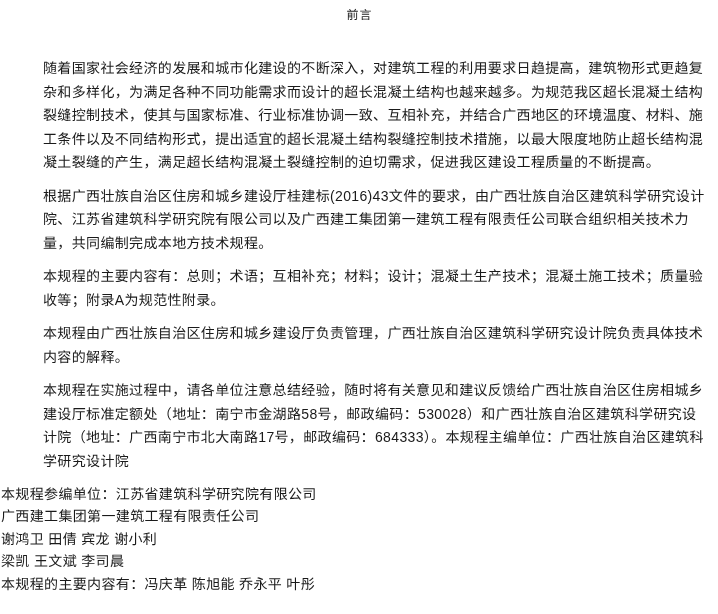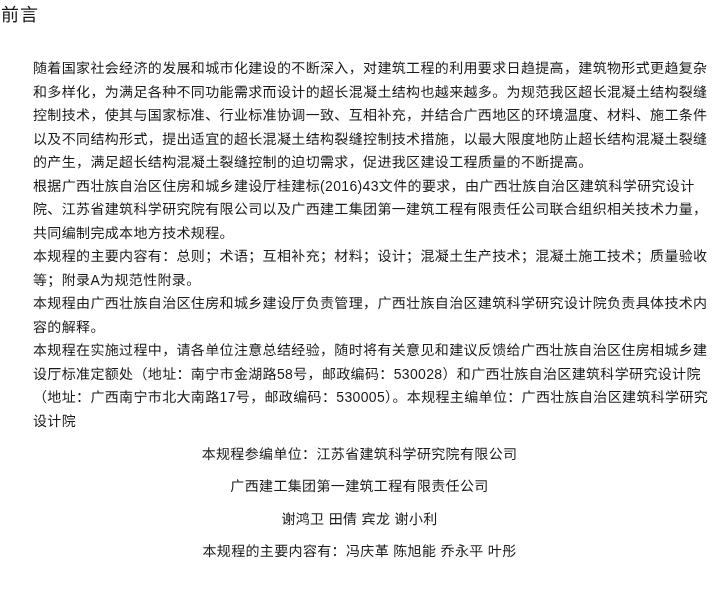--- a/index.html
+++ b/index.html
@@ -14,70 +14,70 @@
       font-family: "Liberation Sans", "DejaVu Sans", sans-serif;
       color: #1a1a1a;
     }
     .page {
       width: 718px;
       height: 614px;
       box-sizing: border-box;
       padding: 0 0 0 1px;
     }
     .doc-title {
-      font-size: 18px;
+      font-size: 12px;
       font-weight: normal;
-      text-align: left;
+      text-align: center;
       margin: 8px 0 34px 0;
       line-height: 15px;
       letter-spacing: 1px;
     }
     .body-text {
       font-size: 14px;
       letter-spacing: 0.35px;
       word-break: break-all;
       overflow-wrap: break-word;
     }
     p.para {
-      margin: 0;
+      margin: 10px;
       line-height: 23.5px;
       padding-left: 32px;
     }
     p.attr-line {
-      margin: 10px;
+      margin: 0;
       line-height: 22.4px;
-      text-align: center;
     }
   </style>
 </head>
 <body>
 
 <div class="page">
 
   <h1 class="doc-title">前言</h1>
 
   <div class="body-text">
 
     <p class="para">随着国家社会经济的发展和城市化建设的不断深入，对建筑工程的利用要求日趋提高，建筑物形式更趋复杂和多样化，为满足各种不同功能需求而设计的超长混凝土结构也越来越多。为规范我区超长混凝土结构裂缝控制技术，使其与国家标准、行业标准协调一致、互相补充，并结合广西地区的环境温度、材料、施工条件以及不同结构形式，提出适宜的超长混凝土结构裂缝控制技术措施，以最大限度地防止超长结构混凝土裂缝的产生，满足超长结构混凝土裂缝控制的迫切需求，促进我区建设工程质量的不断提高。</p>
 
     <p class="para">根据广西壮族自治区住房和城乡建设厅桂建标(2016)43文件的要求，由广西壮族自治区建筑科学研究设计院、江苏省建筑科学研究院有限公司以及广西建工集团第一建筑工程有限责任公司联合组织相关技术力量，共同编制完成本地方技术规程。</p>
 
     <p class="para">本规程的主要内容有：总则；术语；互相补充；材料；设计；混凝土生产技术；混凝土施工技术；质量验收等；附录A为规范性附录。</p>
 
     <p class="para">本规程由广西壮族自治区住房和城乡建设厅负责管理，广西壮族自治区建筑科学研究设计院负责具体技术内容的解释。</p>
 
-    <p class="para">本规程在实施过程中，请各单位注意总结经验，随时将有关意见和建议反馈给广西壮族自治区住房相城乡建设厅标准定额处（地址：南宁市金湖路58号，邮政编码：530028）和广西壮族自治区建筑科学研究设计院（地址：广西南宁市北大南路17号，邮政编码：530005）。本规程主编单位：广西壮族自治区建筑科学研究设计院</p>
+    <p class="para">本规程在实施过程中，请各单位注意总结经验，随时将有关意见和建议反馈给广西壮族自治区住房相城乡建设厅标准定额处（地址：南宁市金湖路58号，邮政编码：530028）和广西壮族自治区建筑科学研究设计院（地址：广西南宁市北大南路17号，邮政编码：684333）。本规程主编单位：广西壮族自治区建筑科学研究设计院</p>
 
     <p class="attr-line">本规程参编单位：江苏省建筑科学研究院有限公司</p>
 
     <p class="attr-line">广西建工集团第一建筑工程有限责任公司</p>
 
 
     <p class="attr-line">谢鸿卫 田倩 宾龙 谢小利</p>
 
 
 
+    <p class="attr-line">梁凯 王文斌 李司晨</p>
 
     <p class="attr-line">本规程的主要内容有：冯庆革 陈旭能 乔永平 叶彤</p>
 
 
   </div>
 </div>
 
 </body></html>

